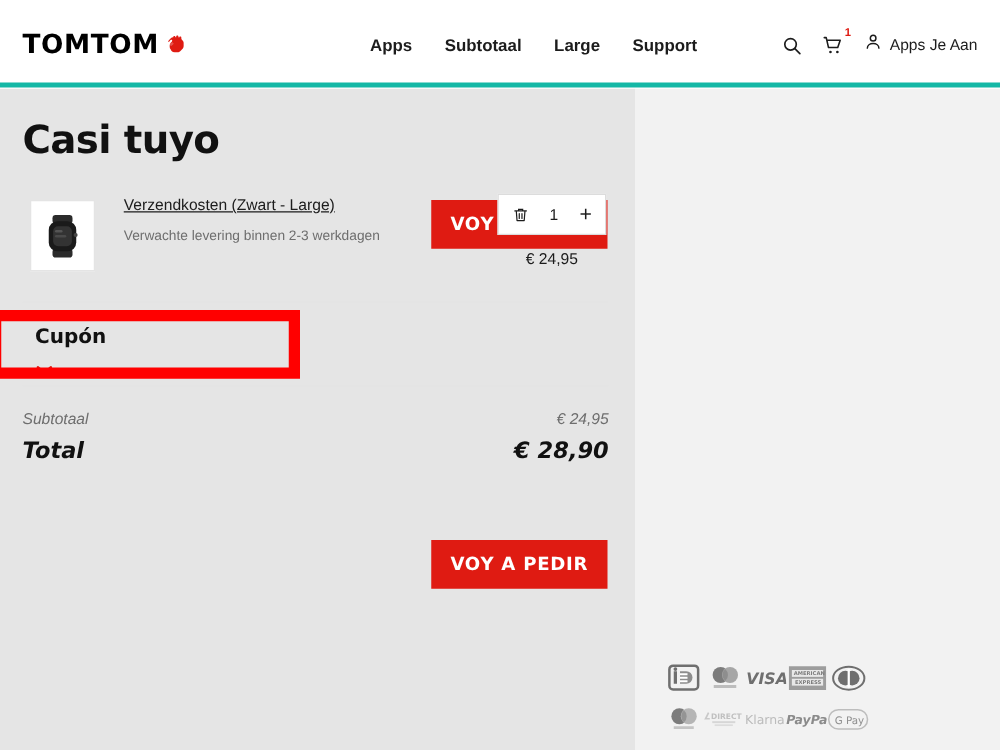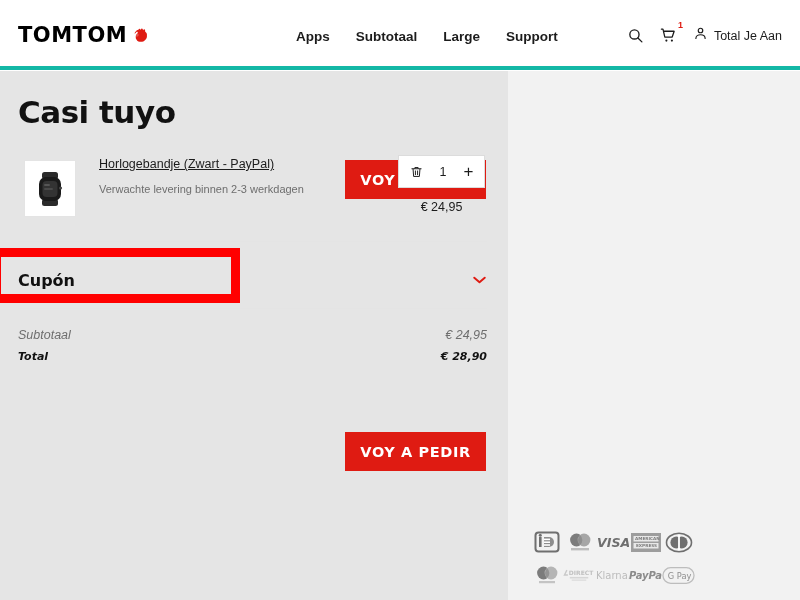--- a/index.html
+++ b/index.html
@@ -112,38 +112,39 @@
 
   
   .divider{
     position:absolute;left:18px;width:469px;height:1px;background:#e4e4e4;
   }
   .div-1{top:170px;}
   .div-2{top:237px;}
 
   
   .coupon-row{
-    position:absolute;left:18px;top:188px;width:469px;height:42px;
-    display:flex;align-items:center;justify-content:space-between;
+    position:absolute;left:28px;top:188px;width:469px;height:42px;
+    display:flex;justify-content:space-between;
     cursor:pointer;
+    flex-direction:column;
   }
   .coupon-label{
     font-size:16px;font-weight:bold;color:#111;
     font-family:"DejaVu Sans", sans-serif;
   }
   .chevron{display:flex;align-items:center;}
 
   
   .totals{position:absolute;left:18px;top:257px;width:469px;font-style:italic;}
   .trow{
     display:flex;justify-content:space-between;align-items:baseline;
     font-size:12.5px;color:#6e6e6e;margin-bottom:8px;
   }
   .trow.total{
-    font-size:11px;font-weight:bold;color:#111;margin-top:4px;
+    font-size:18px;font-weight:bold;color:#111;margin-top:4px;
     font-family:"DejaVu Sans", sans-serif;
     gap:15px;
   }
   .btn-bottom{position:absolute;left:345px;top:361px;width:141px;height:39px;}
 
   
   .pay-wrap{
     position:absolute;left:530px;top:531px;width:230px;
   }
   .pay-row{
@@ -209,21 +210,21 @@
         <span class="cart-badge">1</span>
       </span>
 
       <span class="signin">
         <span>
           <svg width="15" height="15" viewBox="0 0 24 24" fill="none" stroke="#1c1c1c" stroke-width="1.9">
             <circle cx="12" cy="7.2" r="3.6"></circle>
             <path d="M4.6 20c0-3.6 3.3-6 7.4-6s7.4 2.4 7.4 6" stroke-linecap="round"></path>
           </svg>
         </span>
-        <span class="signin-label">Total Je Aan</span>
+        <span class="signin-label">Apps Je Aan</span>
       </span>
 
     </div>
   </div>
 
   <div class="main">
 
     <h1 class="title">Casi tuyo</h1>
 
     <button class="btn-red btn-top">VOY A PEDIR</button>
@@ -236,21 +237,21 @@
           <rect x="9" y="29" width="16" height="7" rx="2.5" fill="#2b2b2b"></rect>
           <rect x="6" y="7" width="22" height="24" rx="7" fill="#1a1a1a"></rect>
           <rect x="9.5" y="11" width="15" height="16" rx="4" fill="#333"></rect>
           <rect x="11" y="14" width="6" height="2" rx="1" fill="#555"></rect>
           <rect x="11" y="18" width="9" height="2" rx="1" fill="#4a4a4a"></rect>
           <circle cx="27.5" cy="18" r="1.6" fill="#444"></circle>
         </svg>
       </div>
 
       <div class="prod-info">
-        <a href="#" class="prod-name">Horlogebandje (Zwart - PayPal)</a>
+        <a href="#" class="prod-name">Verzendkosten (Zwart - Large)</a>
         <span class="prod-delivery">Verwachte levering binnen 2-3 werkdagen</span>
       </div>
 
       <div class="stepper">
         <button class="step-btn">
           <svg width="13" height="14" viewBox="0 0 24 24" fill="none" stroke="#1c1c1c" stroke-width="1.8">
             <path d="M3.5 6h17" stroke-linecap="round"></path>
             <path d="M9 6V3.8h6V6"></path>
             <path d="M5.6 6l1.1 14.2h10.6L18.4 6" stroke-linejoin="round"></path>
             <path d="M10 10v7M14 10v7" stroke-linecap="round"></path>

